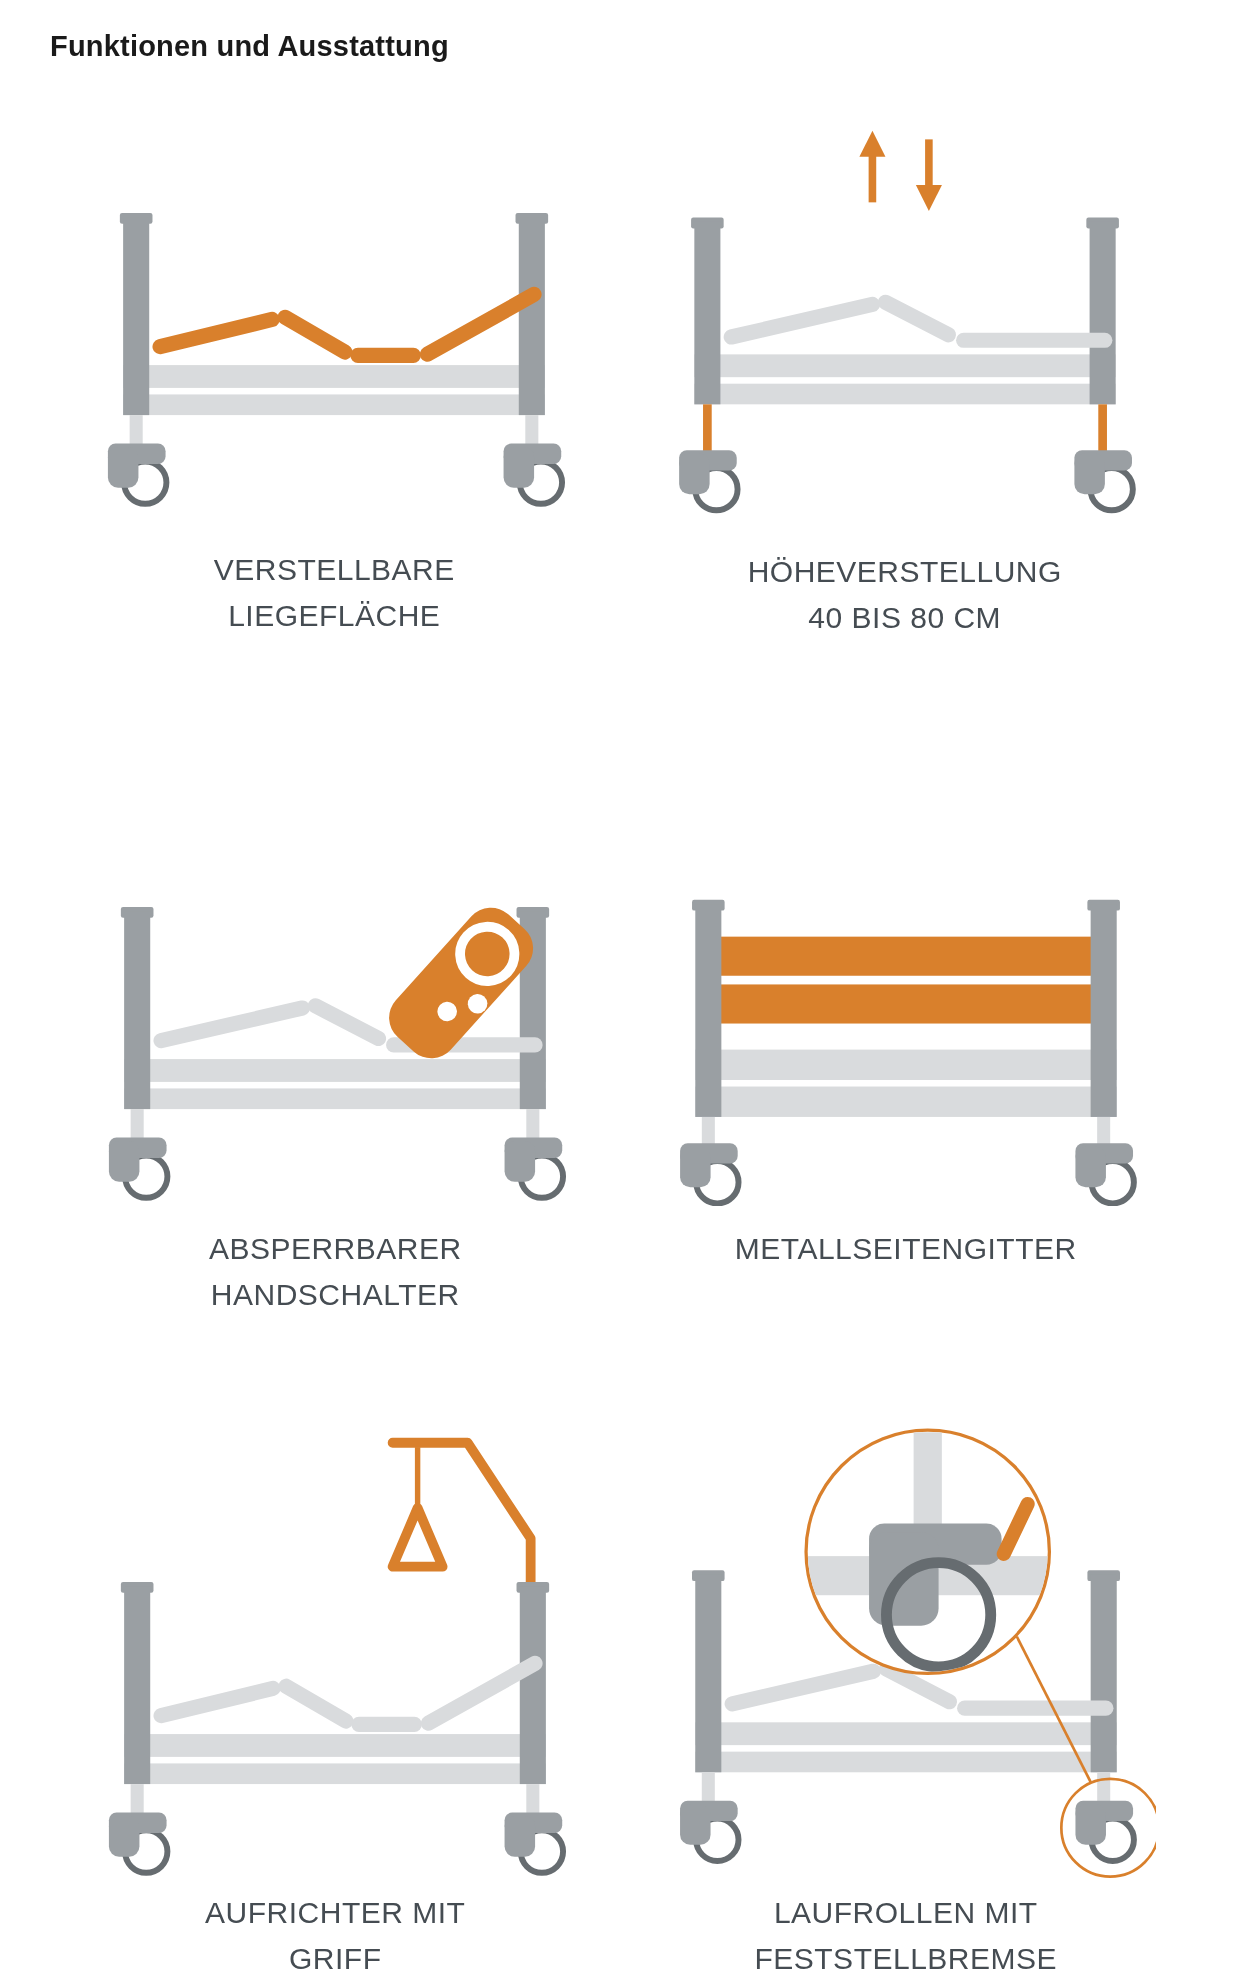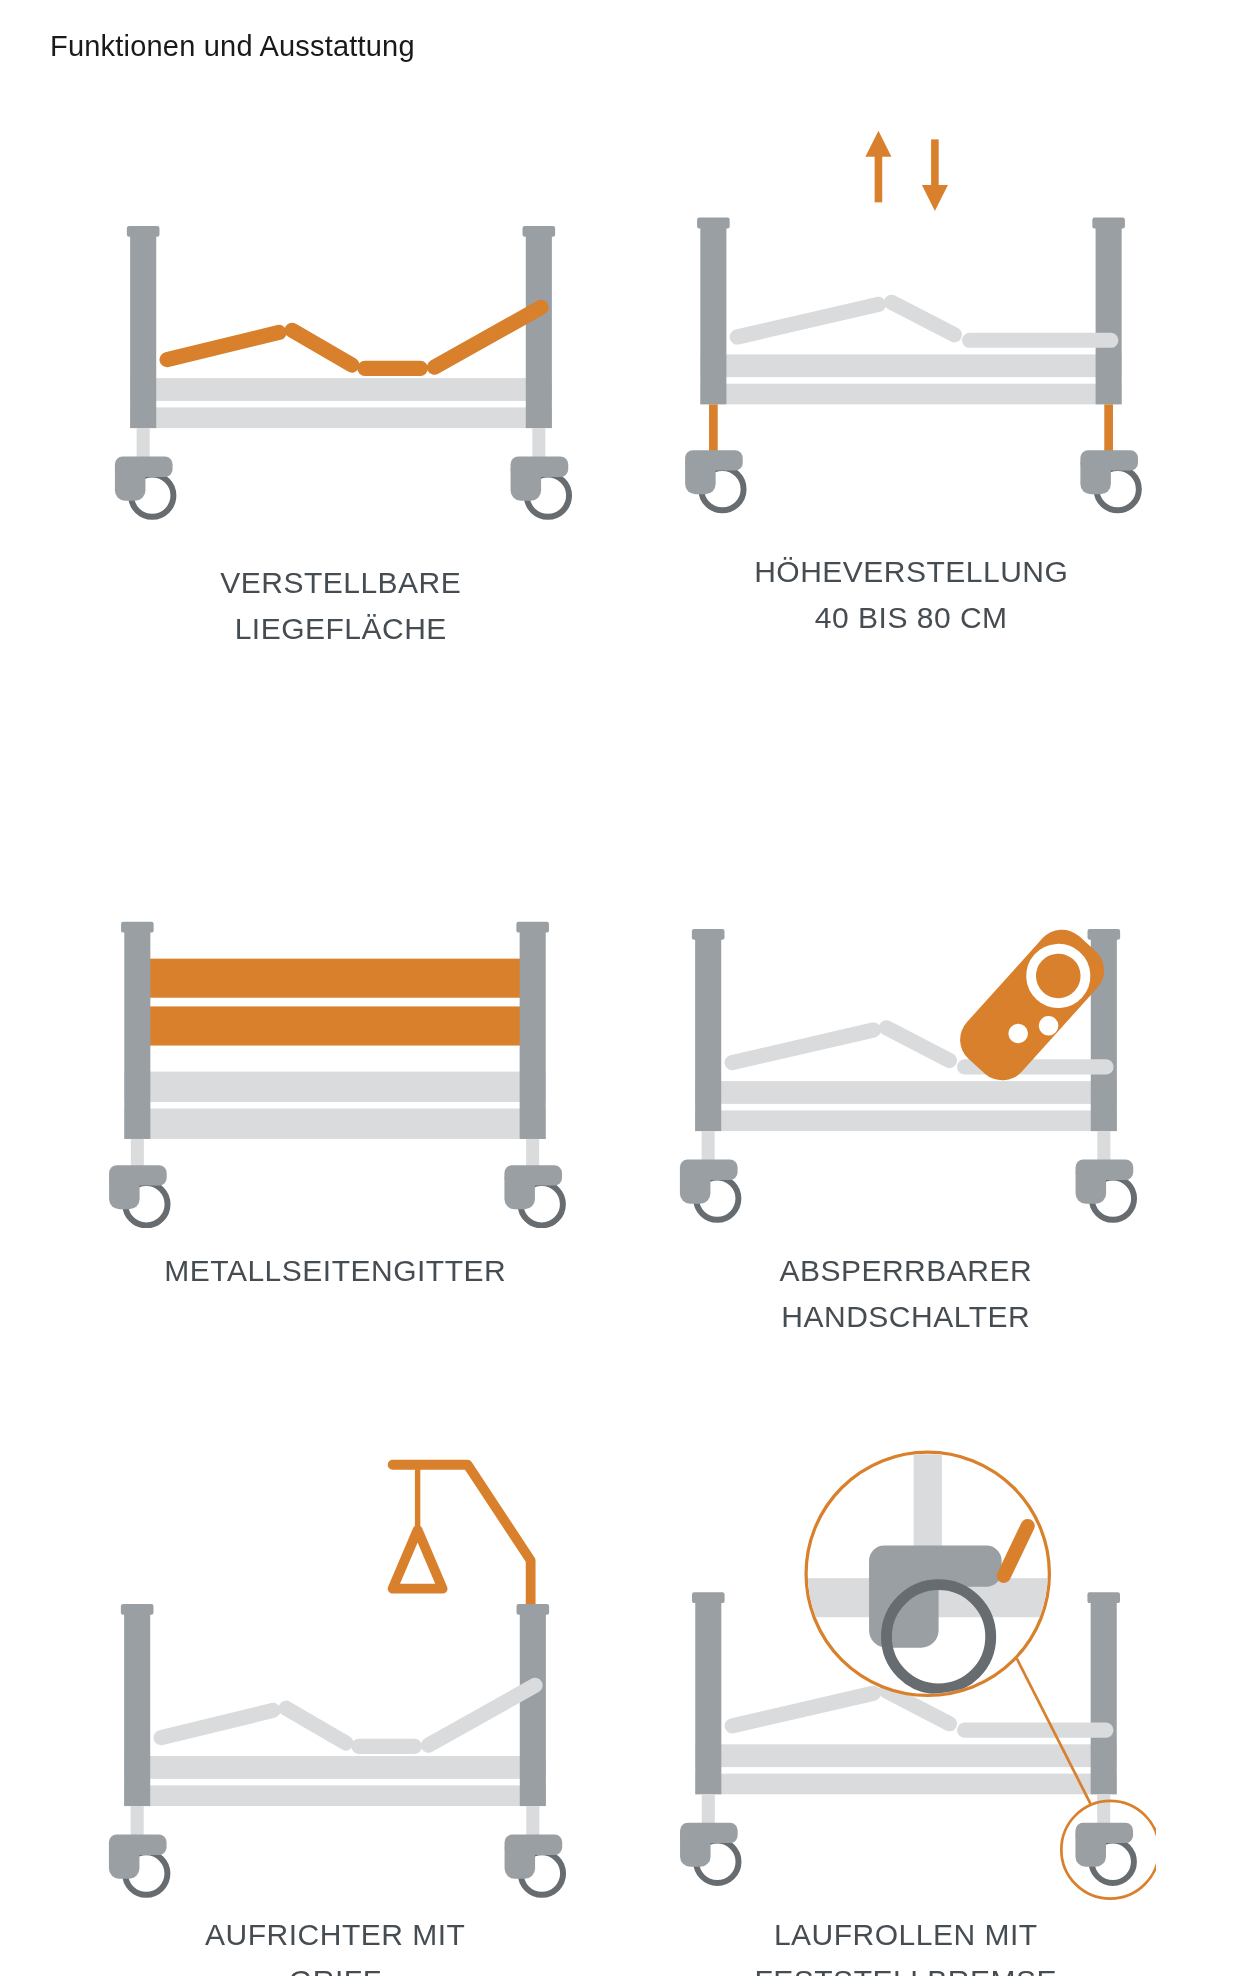--- a/index.html
+++ b/index.html
@@ -7,21 +7,21 @@
     width:1241px;height:1976px;
     background:#ffffff;
     font-family:"Liberation Sans", sans-serif;
     overflow:hidden;
     position:relative;
   }
   .page-title{
     margin:0;
     padding:30px 0 0 50px;
     font-size:29px;
-    font-weight:normal;
+    font-weight:bold;
     color:#1a1a1a;
     letter-spacing:0.2px;
   }
   .row{
     display:flex;
     margin:0 50px;
   }
   .row1{margin-top:57px;}
   .row2{margin-top:233px;}
   .row3{margin-top:73px;}
@@ -63,21 +63,21 @@
       <rect x="0" y="8" width="68" height="24" rx="9" fill="#9A9FA3"></rect>
       <rect x="0" y="12" width="36" height="48" rx="12" fill="#9A9FA3"></rect>
     </g>
   </defs>
 </svg>
 
 <h1 class="page-title">Funktionen und Ausstattung</h1>
 
 <div class="row row1">
 
-  <figure class="feature" style="margin:13px">
+  <figure class="feature" style="margin:0">
     <div class="art-box">
       <svg width="500" height="321" viewBox="0 0 460 295">
 
         <rect x="36" y="160" width="388" height="21" fill="#D9DBDD"></rect>
         <rect x="36" y="187" width="388" height="19" fill="#D9DBDD"></rect>
 
         <rect x="33" y="20" width="30" height="10" rx="2" fill="#9A9FA3"></rect>
         <rect x="36" y="24" width="24" height="182" fill="#9A9FA3"></rect>
         <rect x="397" y="20" width="30" height="10" rx="2" fill="#9A9FA3"></rect>
         <rect x="400" y="24" width="24" height="182" fill="#9A9FA3"></rect>
@@ -139,47 +139,20 @@
     <figcaption class="caption">HÖHEVERSTELLUNG
 40 BIS 80 CM</figcaption>
   </figure>
 
 </div>
 
 <div class="row row2">
 
   <figure class="feature" style="margin:0">
     <div class="art-box">
-      <svg width="500" height="328" viewBox="0 0 460 302">
-
-        <g>
-          <rect x="58" y="54" width="344" height="36" fill="#D9802C"></rect>
-          <rect x="58" y="98" width="344" height="36" fill="#D9802C"></rect>
-        </g>
-
-        <rect x="36" y="158" width="388" height="28" fill="#D9DBDD"></rect>
-        <rect x="36" y="192" width="388" height="28" fill="#D9DBDD"></rect>
-
-        <rect x="33" y="20" width="30" height="10" rx="2" fill="#9A9FA3"></rect>
-        <rect x="36" y="24" width="24" height="196" fill="#9A9FA3"></rect>
-        <rect x="397" y="20" width="30" height="10" rx="2" fill="#9A9FA3"></rect>
-        <rect x="400" y="24" width="24" height="196" fill="#9A9FA3"></rect>
-
-        <rect x="42" y="220" width="12" height="26" fill="#D9DBDD"></rect>
-        <rect x="406" y="220" width="12" height="26" fill="#D9DBDD"></rect>
-
-        <use href="#caster" transform="translate(22,238) scale(0.78)"></use>
-        <use href="#caster" transform="translate(386,238) scale(0.78)"></use>
-      </svg>
-    </div>
-    <figcaption class="caption">METALLSEITENGITTER</figcaption>
-  </figure>
-
-  <figure class="feature" style="margin:0">
-    <div class="art-box">
       <svg width="500" height="321" viewBox="0 0 460 295">
 
         <rect x="36" y="160" width="388" height="21" fill="#D9DBDD"></rect>
         <rect x="36" y="187" width="388" height="19" fill="#D9DBDD"></rect>
 
         <rect x="33" y="20" width="30" height="10" rx="2" fill="#9A9FA3"></rect>
         <rect x="36" y="24" width="24" height="182" fill="#9A9FA3"></rect>
         <rect x="397" y="20" width="30" height="10" rx="2" fill="#9A9FA3"></rect>
         <rect x="400" y="24" width="24" height="182" fill="#9A9FA3"></rect>
 
@@ -198,20 +171,47 @@
         <g transform="translate(346,90) rotate(42)">
           <rect x="-34" y="-76" width="68" height="152" rx="24" fill="#D9802C"></rect>
           <circle cx="0" cy="-36" r="25" fill="none" stroke="#ffffff" stroke-width="9"></circle>
           <circle cx="24" cy="4" r="9" fill="#ffffff"></circle>
           <circle cx="8" cy="28" r="9" fill="#ffffff"></circle>
         </g>
       </svg>
     </div>
     <figcaption class="caption">ABSPERRBARER
 HANDSCHALTER</figcaption>
+  </figure>
+
+  <figure class="feature" style="margin:0">
+    <div class="art-box">
+      <svg width="500" height="328" viewBox="0 0 460 302">
+
+        <g>
+          <rect x="58" y="54" width="344" height="36" fill="#D9802C"></rect>
+          <rect x="58" y="98" width="344" height="36" fill="#D9802C"></rect>
+        </g>
+
+        <rect x="36" y="158" width="388" height="28" fill="#D9DBDD"></rect>
+        <rect x="36" y="192" width="388" height="28" fill="#D9DBDD"></rect>
+
+        <rect x="33" y="20" width="30" height="10" rx="2" fill="#9A9FA3"></rect>
+        <rect x="36" y="24" width="24" height="196" fill="#9A9FA3"></rect>
+        <rect x="397" y="20" width="30" height="10" rx="2" fill="#9A9FA3"></rect>
+        <rect x="400" y="24" width="24" height="196" fill="#9A9FA3"></rect>
+
+        <rect x="42" y="220" width="12" height="26" fill="#D9DBDD"></rect>
+        <rect x="406" y="220" width="12" height="26" fill="#D9DBDD"></rect>
+
+        <use href="#caster" transform="translate(22,238) scale(0.78)"></use>
+        <use href="#caster" transform="translate(386,238) scale(0.78)"></use>
+      </svg>
+    </div>
+    <figcaption class="caption">METALLSEITENGITTER</figcaption>
   </figure>
 
 </div>
 
 <div class="row row3">
 
   <figure class="feature" style="margin:0">
     <div class="art-box">
       <svg width="500" height="485" viewBox="0 0 460 446">
 

